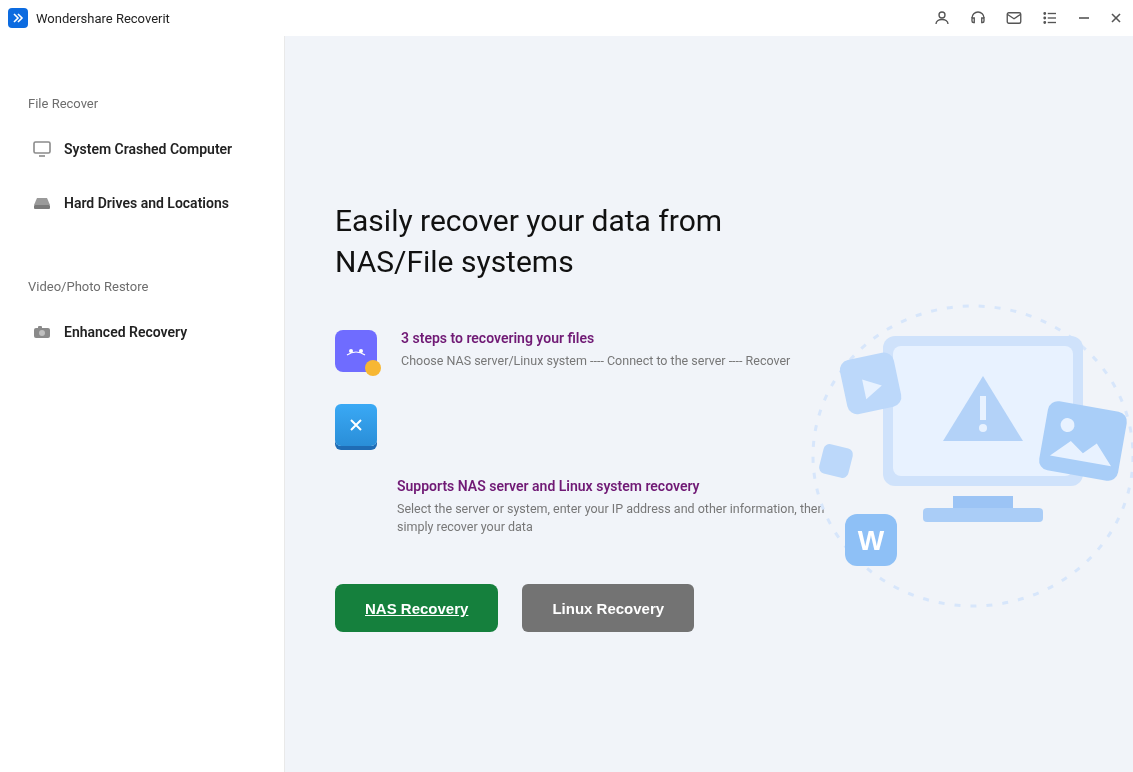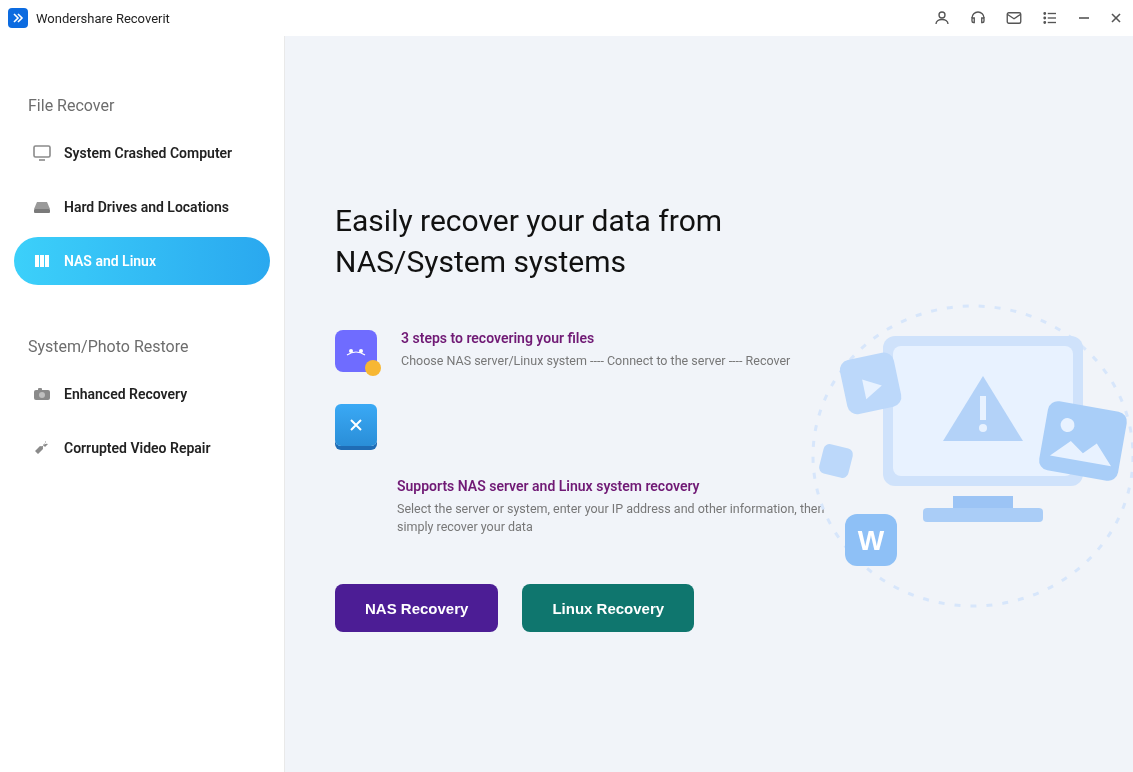--- a/index.html
+++ b/index.html
@@ -58,21 +58,21 @@
   display: flex;
   min-height: 0;
 }
 .sidebar {
   width: 285px;
   background: #fff;
   border-right: 1px solid #e9e9e9;
   padding: 50px 14px 0 14px;
 }
 .sidebar-section-title {
-  font-size: 16px;
+  font-size: 13px;
   color: #6d6d6d;
   margin: 10px 0 14px 14px;
 }
 .sidebar-item {
   display: flex;
   align-items: center;
   gap: 12px;
   height: 48px;
   padding: 0 18px;
   border-radius: 24px;
@@ -139,22 +139,22 @@
 .btn {
   height: 48px;
   padding: 0 30px;
   border: none;
   border-radius: 8px;
   font-size: 15px;
   font-weight: 600;
   color: #fff;
   cursor: pointer;
 }
-.btn-primary { background: #4c1d95; }
-.btn-secondary { background: #0f766e; }
+.btn-primary { background: #15803d; text-decoration: underline; }
+.btn-secondary { background: #737373; border-radius: 6px; }
 .illustration {
   position: absolute;
   right: -10px;
   top: 220px;
   width: 360px;
   height: 400px;
   pointer-events: none;
 }
 
 .ficon1 { background: #6f6cff; border-radius: 8px; }
@@ -258,54 +258,40 @@
       </div>
 
       <div class="sidebar-item">
         <svg width="20" height="16" viewBox="0 0 20 16">
             <path d="M2 10 L5 3 H15 L18 10 Z" fill="#9a9a9a"></path>
             <rect x="2" y="10" width="16" height="4" rx="1" fill="#7a7a7a"></rect>
           </svg>
         <span class="label">Hard Drives and Locations</span>
       </div>
 
-      <div class="sidebar-item active">
-        <svg width="20" height="18" viewBox="0 0 20 18">
-            <rect x="3" y="3" width="4" height="12" fill="#fff"></rect>
-            <rect x="8" y="3" width="4" height="12" fill="#fff"></rect>
-            <rect x="13" y="3" width="4" height="12" fill="#fff"></rect>
-          </svg>
-        <span class="label">NAS and Linux</span>
-      </div>
 
       <div class="sidebar-gap"></div>
 
-      <div class="sidebar-section-title">System/Photo Restore</div>
+      <div class="sidebar-section-title">Video/Photo Restore</div>
 
       <div class="sidebar-item">
         <svg width="20" height="16" viewBox="0 0 20 16">
             <rect x="2" y="4" width="16" height="10" rx="2" fill="#8a8a8a"></rect>
             <circle cx="10" cy="9" r="3" fill="#bfbfbf"></circle>
             <rect x="6" y="2" width="4" height="3" rx="1" fill="#8a8a8a"></rect>
           </svg>
         <span class="label">Enhanced Recovery</span>
       </div>
 
-      <div class="sidebar-item">
-        <svg width="20" height="20" viewBox="0 0 20 20">
-            <path d="M13 3a4 4 0 01-5 5L3 13l3 3 5-5a4 4 0 015-5l-3 3-2-2 3-3z" fill="#8a8a8a"></path>
-          </svg>
-        <span class="label">Corrupted Video Repair</span>
-      </div>
     </div>
 
     <div class="main">
       <div class="hero-title">
         <span>Easily recover your data from</span><br>
-        <span>NAS/System systems</span>
+        <span>NAS/File systems</span>
       </div>
 
       <div class="feature">
         <div class="feature-icon ficon1">
           <svg width="22" height="12" viewBox="0 0 22 12">
               <circle cx="6" cy="6" r="2" fill="#fff"></circle>
               <circle cx="16" cy="6" r="2" fill="#fff"></circle>
               <path d="M2 10 Q11 4 20 10" stroke="#fff" stroke-width="1.2" fill="none"></path>
             </svg>
         </div>

